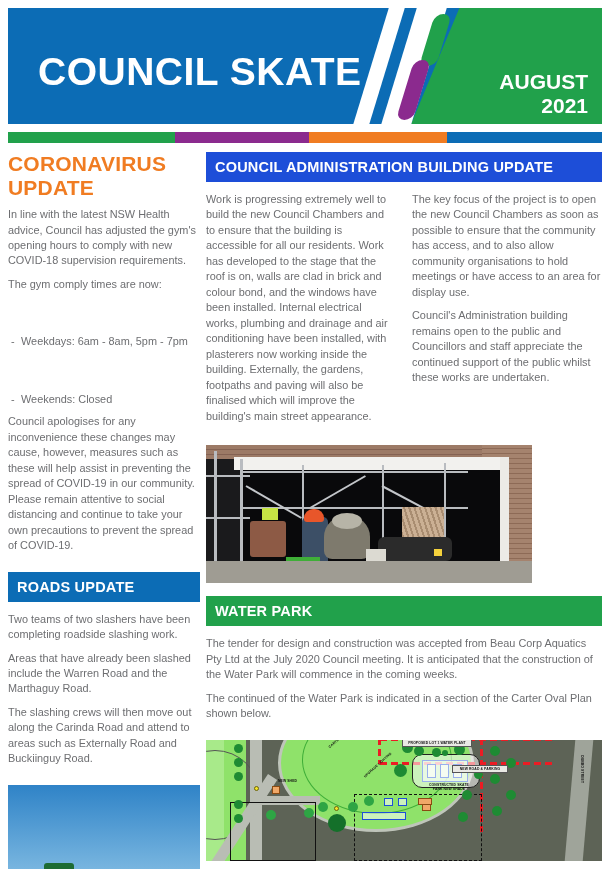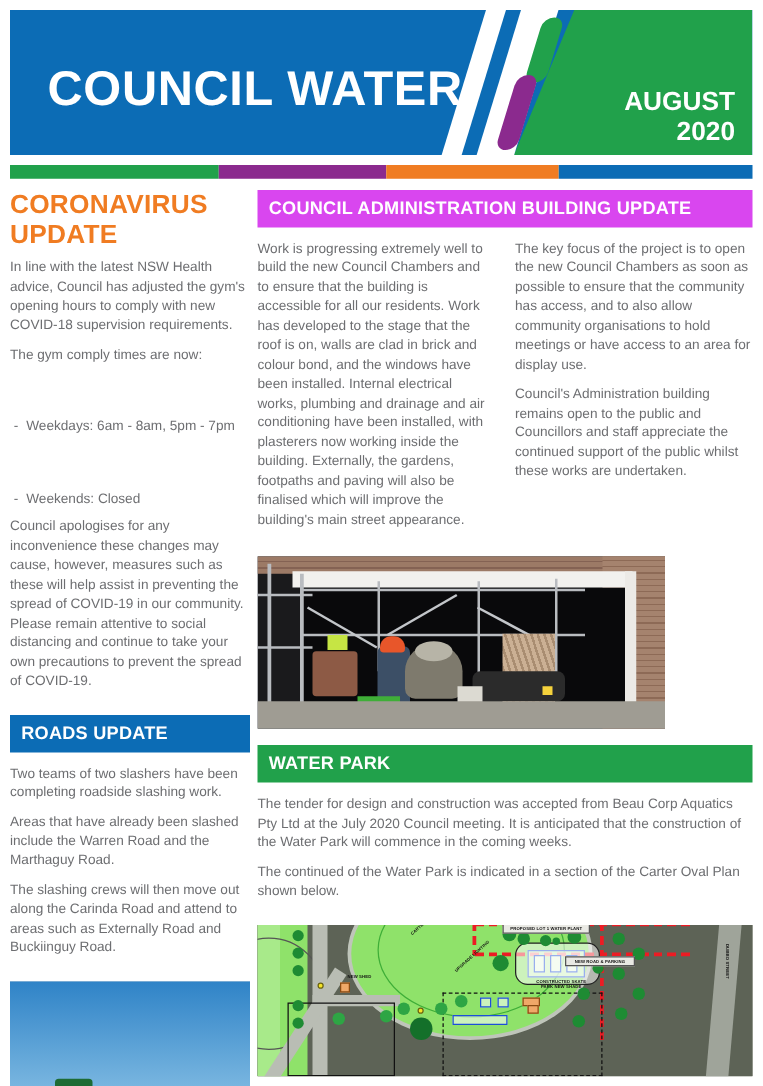--- a/index.html
+++ b/index.html
@@ -61,21 +61,21 @@
   
   .h-orange {
     color: #f07c22; font-size: 21px; font-weight: bold; line-height: 1.12;
     margin-bottom: 8px; letter-spacing: .2px;
   }
   .bar-head {
     color: #ffffff; font-size: 14.5px; font-weight: bold;
     padding: 7px 9px 7px 9px; letter-spacing: .2px;
   }
   .bar-blue { background: #0c6cb5; }
-  .bar-purple { background: #d946ef; }
+  .bar-purple { background: #1d4ed8; }
   .bar-green { background: #21a14b; }
 
   
   p.body, li.body {
     color: #6d6e71; font-size: 10.9px; line-height: 1.42;
     margin: 0 0 8px 0;
   }
   ul.bullets { list-style: none; margin: 0 0 7px 0; padding: 0; }
   ul.bullets li {
     color: #6d6e71; font-size: 10.9px; line-height: 1.5;
@@ -195,24 +195,24 @@
 
 <div class="page">
 
   <div class="masthead">
     <div class="mast-blue"></div>
     <div class="mast-green"></div>
     <div class="mast-white-stripe"></div>
     <div class="mast-white-stripe2"></div>
     <div class="pill-green"></div>
     <div class="pill-purple"></div>
-    <div class="mast-title">COUNCIL WATER</div>
+    <div class="mast-title">COUNCIL SKATE</div>
     <div class="mast-month">
       <span>AUGUST</span>
-      <span class="mast-year">2020</span>
+      <span class="mast-year">2021</span>
     </div>
   </div>
 
   <div class="colourbar">
     <div class="cb cb0" style="background:#21a14b"></div>
     <div class="cb cb1" style="background:#8b2a8e"></div>
     <div class="cb cb2" style="background:#f07c22"></div>
     <div class="cb cb3" style="background:#0c6cb5"></div>
   </div>
 

